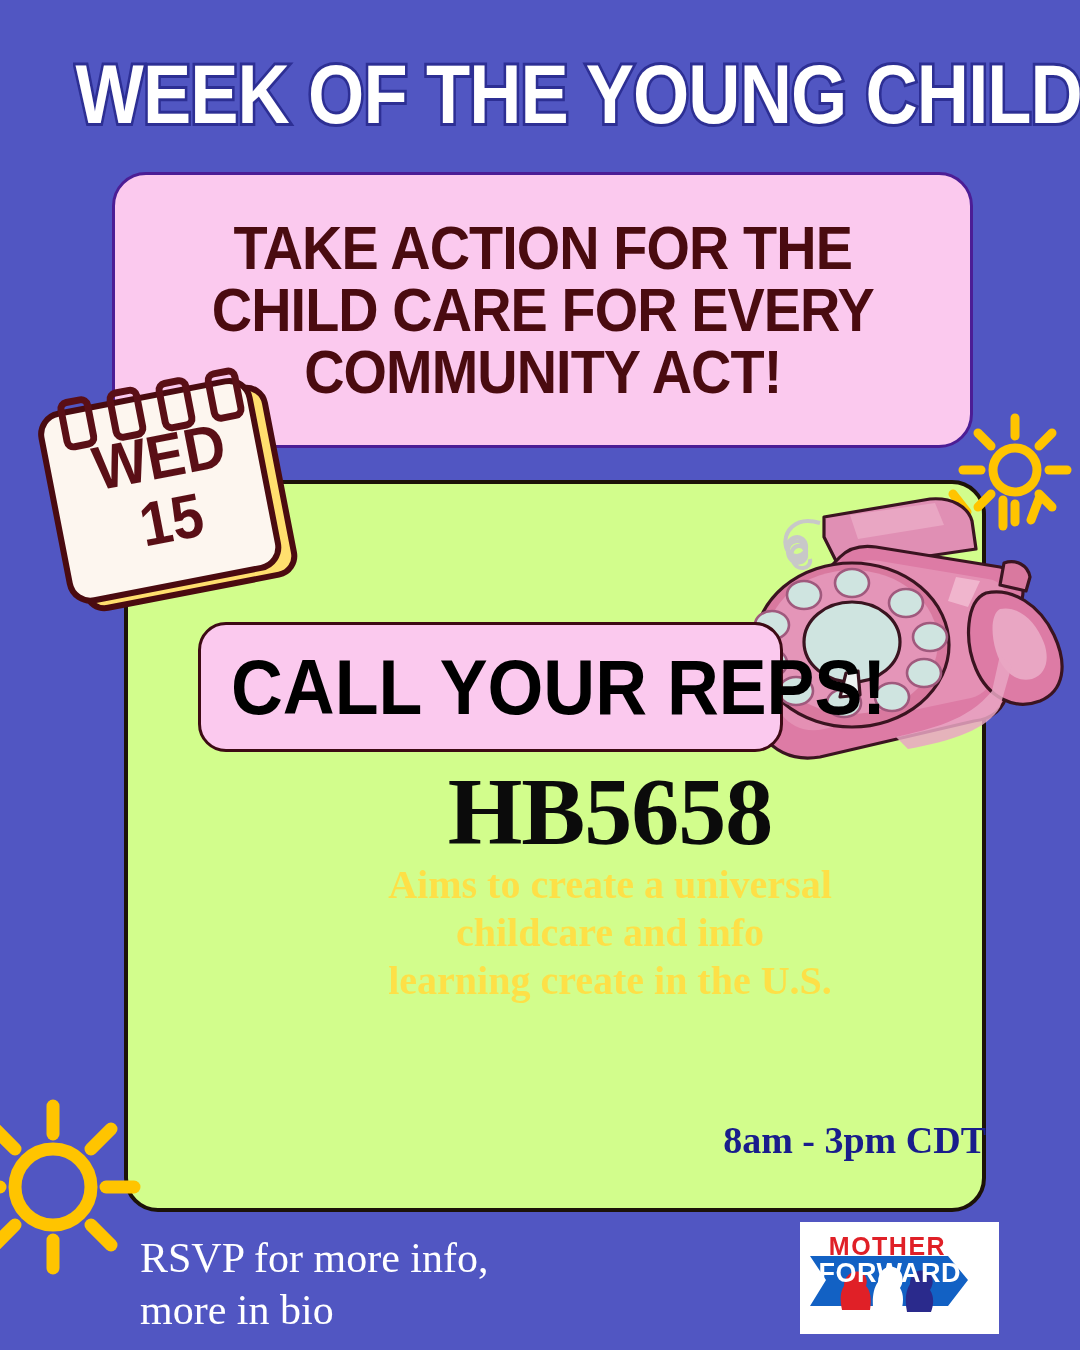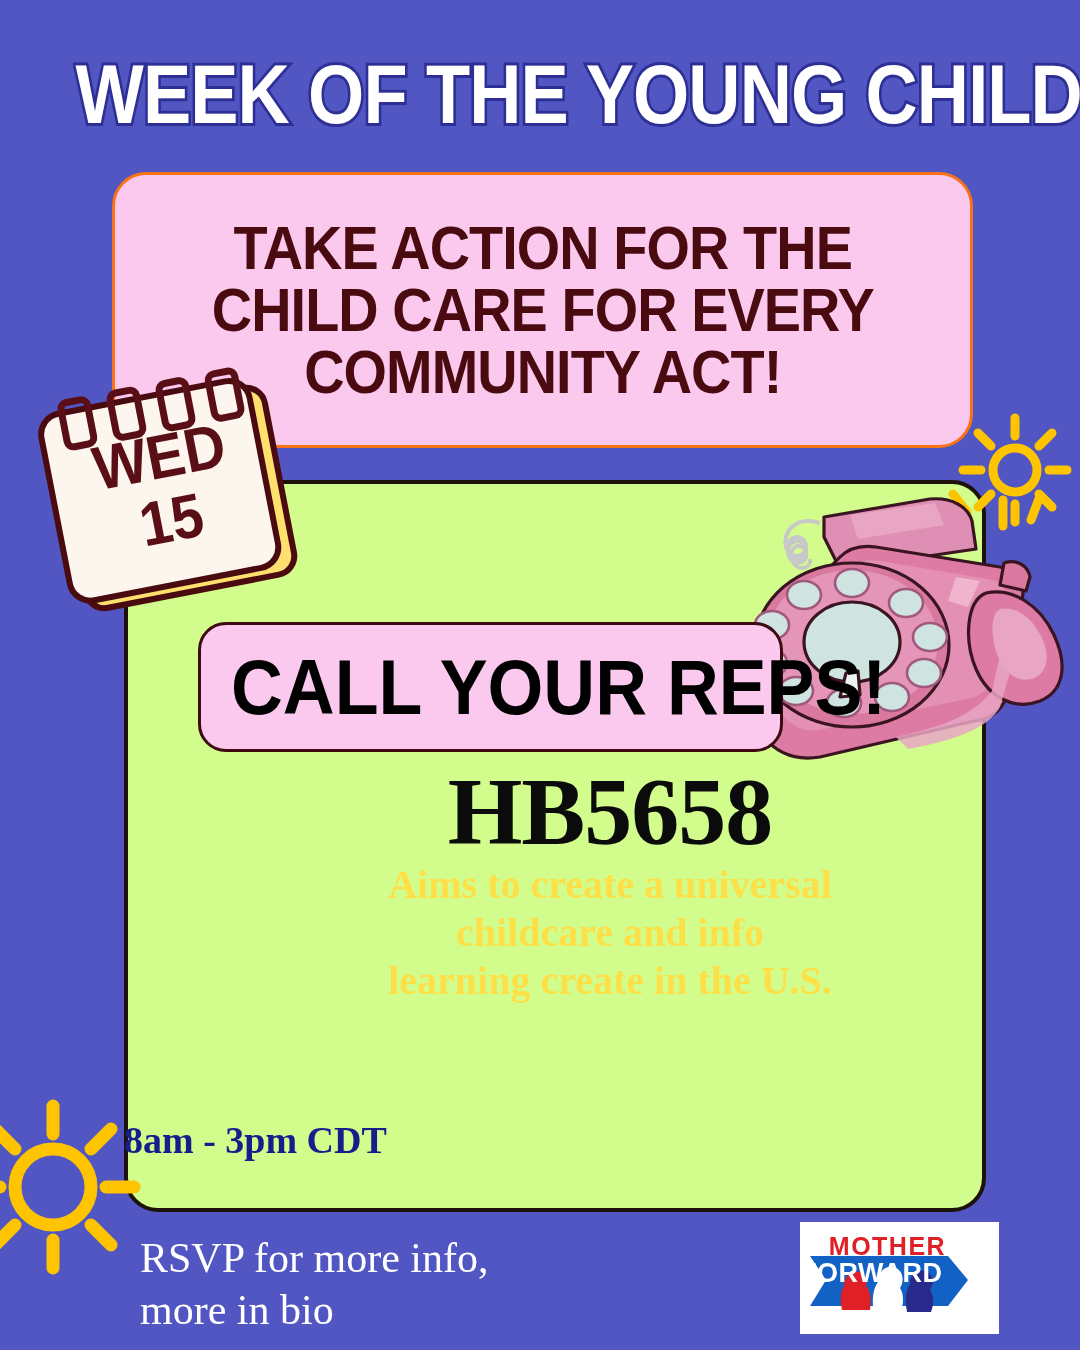--- a/index.html
+++ b/index.html
@@ -37,21 +37,21 @@
   }
 
   
   #pink-banner {
     position: absolute;
     left: 112px;
     top: 172px;
     width: 861px;
     height: 276px;
     background: #fbc9ee;
-    border: 3px solid #f97316;
+    border: 3px solid #4c1d95;
     border-radius: 34px;
     box-sizing: border-box;
     display: flex;
     align-items: center;
     justify-content: center;
   }
   #pink-banner-text {
     font-family: "Liberation Sans Narrow", "Liberation Sans", sans-serif;
     font-weight: bold;
     font-size: 62px;
@@ -177,21 +177,21 @@
     font-weight: bold;
     font-size: 40px;
     line-height: 48px;
     color: #fde047;
   }
   #bill-time {
     position: absolute;
     left: 124px;
     top: 1118px;
     width: 862px;
-    text-align: left;
+    text-align: right;
     font-family: "Liberation Serif", serif;
     font-weight: bold;
     font-size: 38px;
     color: #191d8c;
   }
 
   
   #rsvp {
     position: absolute;
     left: 140px;
@@ -221,21 +221,21 @@
     font-family: "Liberation Sans", sans-serif;
     font-weight: bold;
     font-size: 25px;
     letter-spacing: 1.5px;
     color: #e02027;
     z-index: 4;
   }
   #logo-forward {
     position: absolute;
     left: 0; top: 36px; width: 161px;
-    text-align: left;
+    text-align: right;
     font-family: "Liberation Sans", sans-serif;
     font-weight: bold;
     font-size: 27px;
     letter-spacing: 0.5px;
     color: #ffffff;
     z-index: 4;
   }
 
   
   #phone { position: absolute; left: 700px; top: 485px; width: 385px; height: 295px; }

